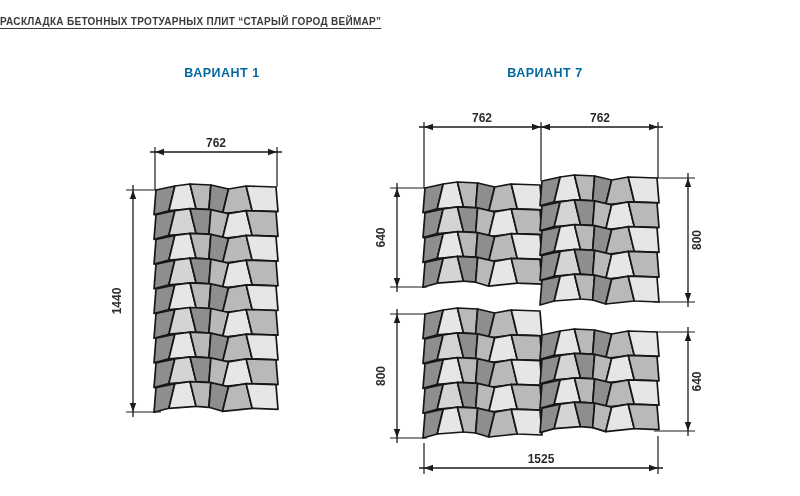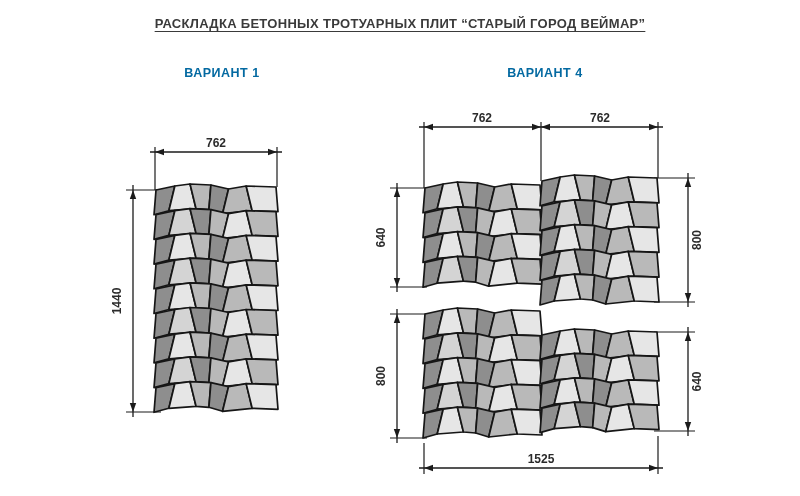--- a/index.html
+++ b/index.html
@@ -1,39 +1,39 @@
 <!DOCTYPE html>
 <html><head>
 <meta charset="utf-8">
 <style>
   html,body{margin:0;padding:0;background:#ffffff;}
   .canvas{position:relative;width:800px;height:496px;background:#ffffff;overflow:hidden;
           font-family:"Liberation Sans", sans-serif;}
-  .title{position:absolute;top:16px;left:0;width:800px;text-align:center;
-         font-size:13px;font-weight:bold;color:#3a3a3a;letter-spacing:.3px;
+  .title{position:absolute;top:16px;left:0;width:800px;text-align:left;
+         font-size:10px;font-weight:bold;color:#3a3a3a;letter-spacing:.3px;
          text-decoration:underline;text-underline-offset:3px;}
   .vlabel{position:absolute;top:66px;width:140px;text-align:center;
           font-size:12.5px;font-weight:bold;color:#0369a1;letter-spacing:.5px;}
   .vlabel.v1{left:152px;}
   .vlabel.v2{left:475px;}
   svg{position:absolute;left:0;top:0;}
   .ext{stroke:#1b1b1b;stroke-width:1.2;fill:none;}
   .dimline{stroke:#1b1b1b;stroke-width:1.3;fill:none;}
   .arr{fill:#1b1b1b;stroke:none;}
   text.dim{font-family:"Liberation Sans", sans-serif;font-size:12px;font-weight:bold;
            fill:#2b2b2b;text-anchor:middle;}
 </style>
 </head>
 <body>
 
 <div class="canvas">
 
   <div class="title">РАСКЛАДКА БЕТОННЫХ ТРОТУАРНЫХ ПЛИТ “СТАРЫЙ ГОРОД ВЕЙМАР”</div>
   <div class="vlabel v1">ВАРИАНТ 1</div>
-  <div class="vlabel v2">ВАРИАНТ 4</div>
+  <div class="vlabel v2">ВАРИАНТ 7</div>
 
   <svg width="800" height="496" viewBox="0 0 800 496">
 
     <g>
       <line class="ext" x1="155" y1="147" x2="155" y2="190"></line>
       <line class="ext" x1="277" y1="147" x2="277" y2="187"></line>
       <line class="dimline" x1="150" y1="152" x2="282" y2="152"></line>
       <polygon class="arr" points="155,152 164,148.8 164,155.2"></polygon>
       <polygon class="arr" points="277,152 268,148.8 268,155.2"></polygon>
       <text class="dim" x="216" y="147">762</text>

